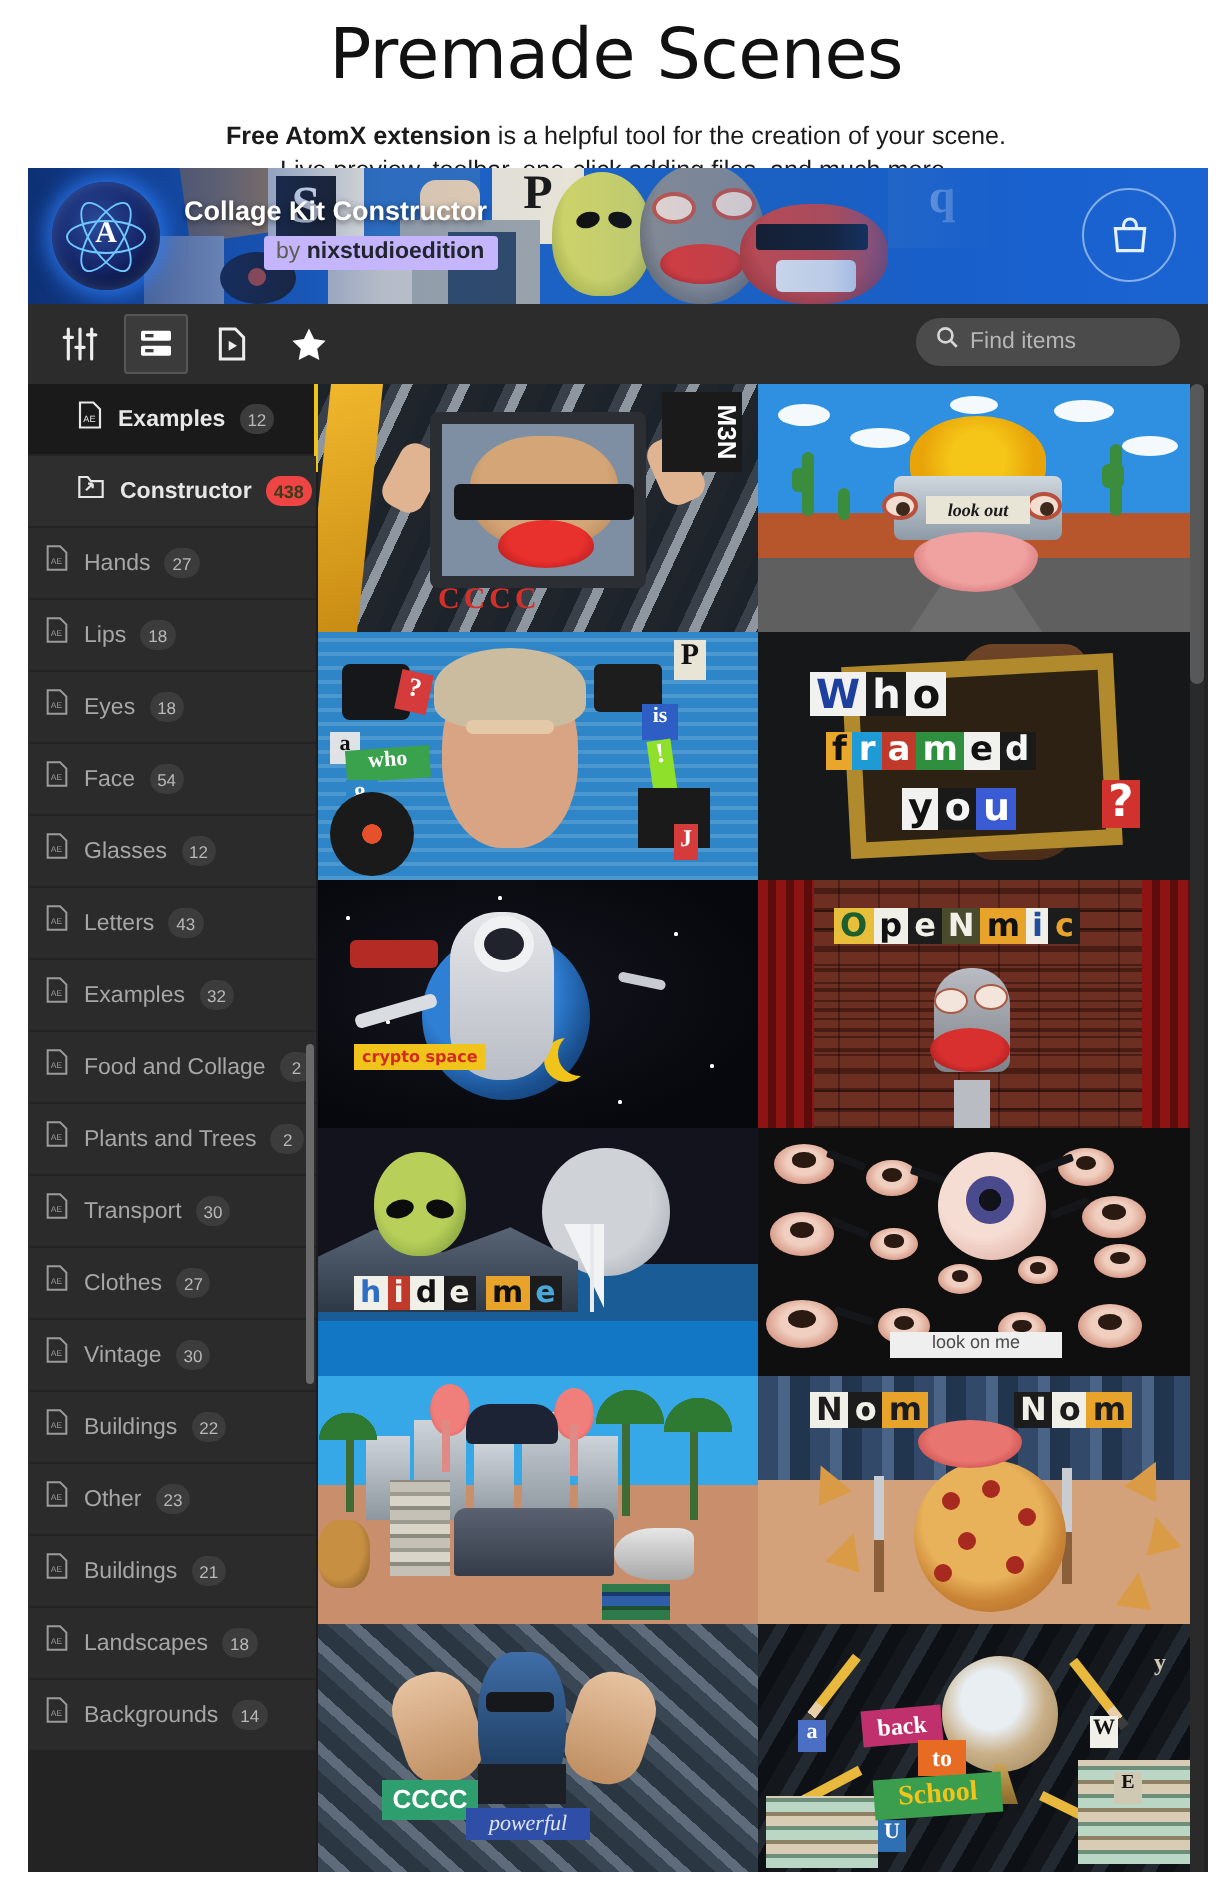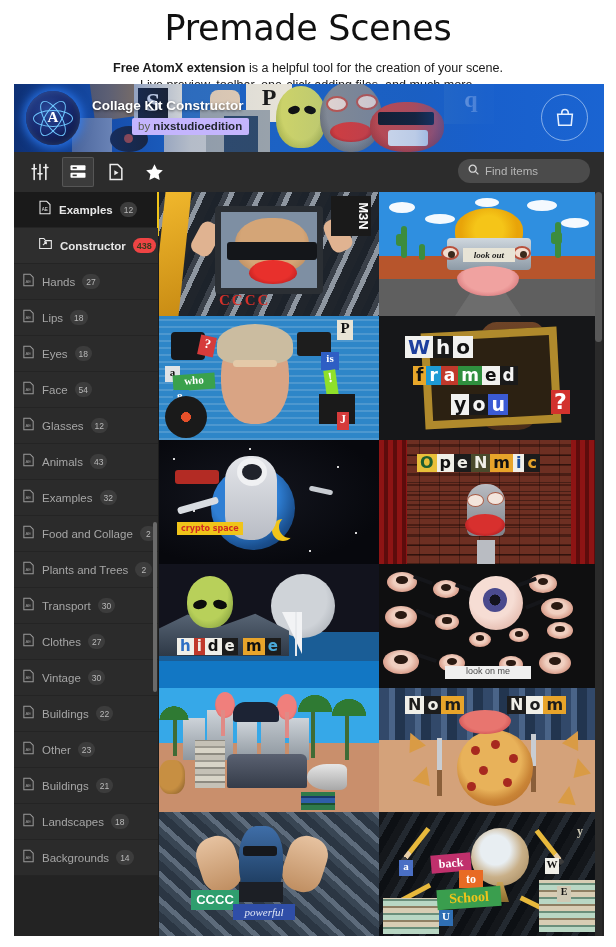--- a/index.html
+++ b/index.html
@@ -498,21 +498,21 @@
               <text x="4" y="13" font-size="5.5" fill="#9a9a9a" stroke="none" font-family="Liberation Sans">AE</text>
             </svg></span>
         <span class="side-label">Glasses</span>
         <span class="badge">12</span>
       </div>
       <div class="side-row lvl1">
         <span><svg width="13" height="14" viewBox="0 0 16 18" fill="none" stroke="#9a9a9a" stroke-width="1.3">
               <path d="M2 1.5h8l4 4v11H2z"></path>
               <text x="4" y="13" font-size="5.5" fill="#9a9a9a" stroke="none" font-family="Liberation Sans">AE</text>
             </svg></span>
-        <span class="side-label">Animals</span>
+        <span class="side-label">Letters</span>
         <span class="badge">43</span>
       </div>
       <div class="side-row lvl1">
         <span><svg width="13" height="14" viewBox="0 0 16 18" fill="none" stroke="#9a9a9a" stroke-width="1.3">
               <path d="M2 1.5h8l4 4v11H2z"></path>
               <text x="4" y="13" font-size="5.5" fill="#9a9a9a" stroke="none" font-family="Liberation Sans">AE</text>
             </svg></span>
         <span class="side-label">Examples</span>
         <span class="badge">32</span>
       </div>

